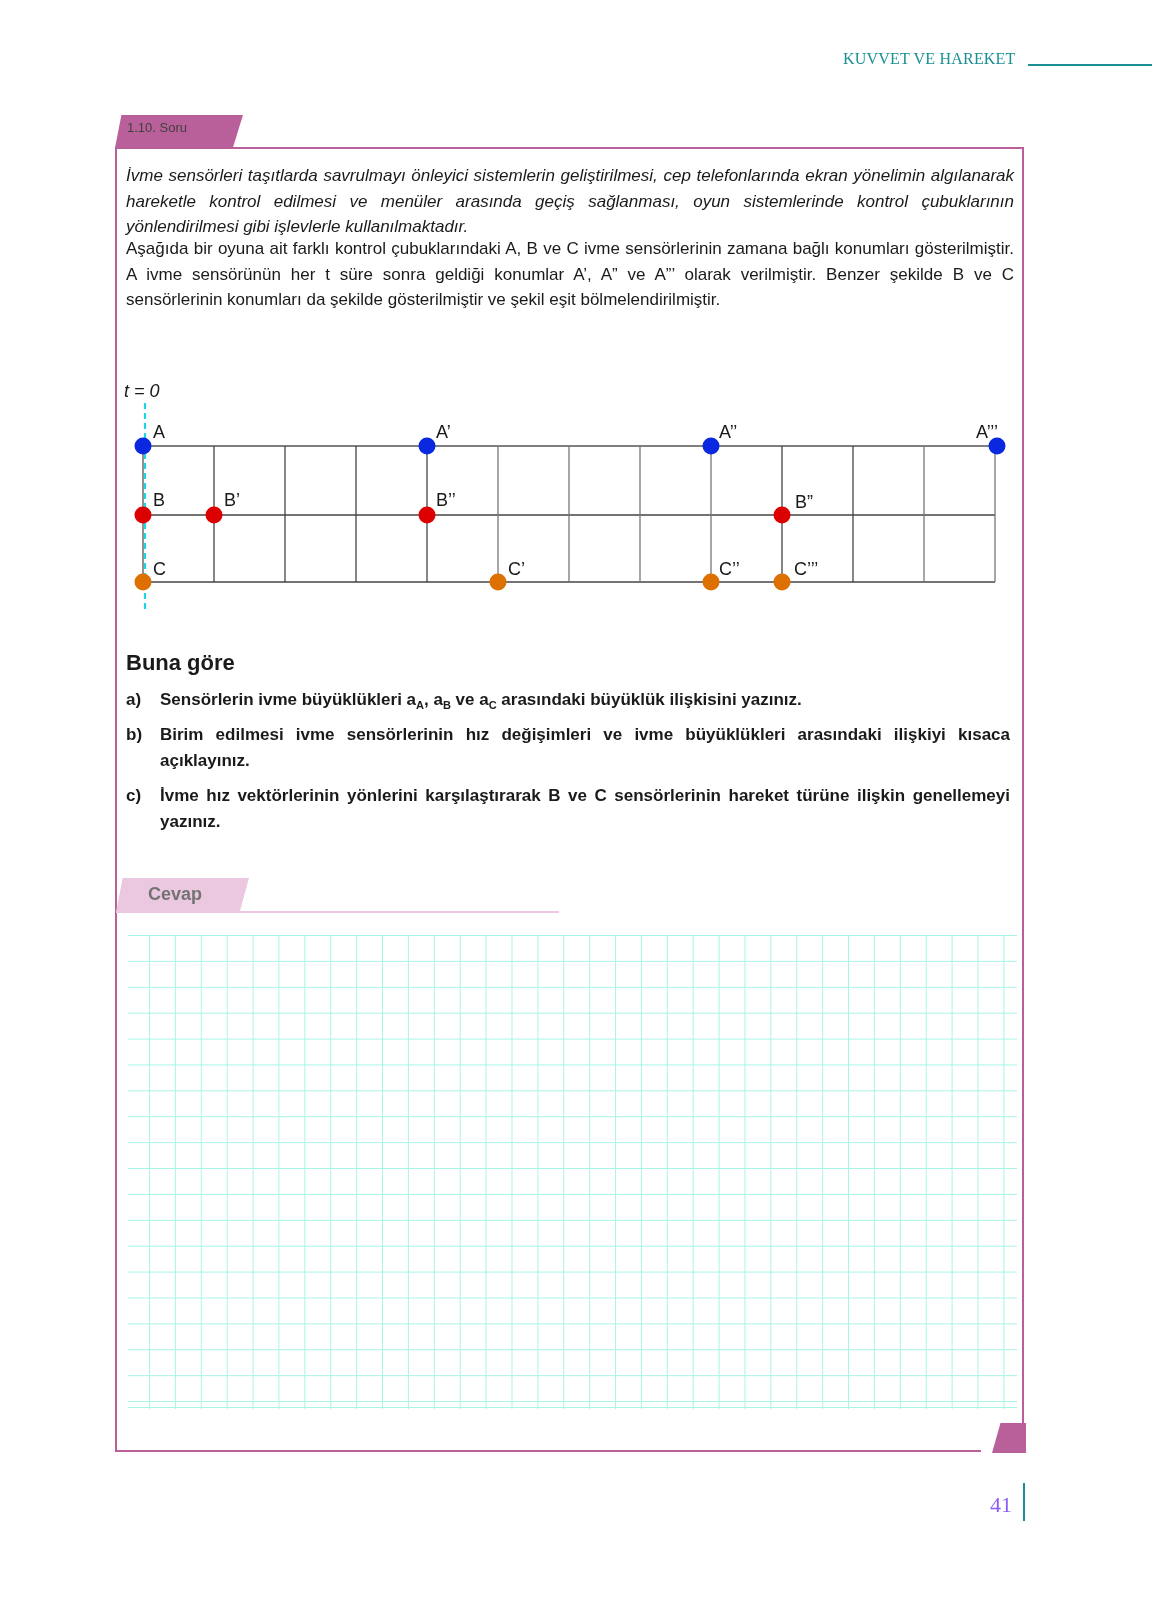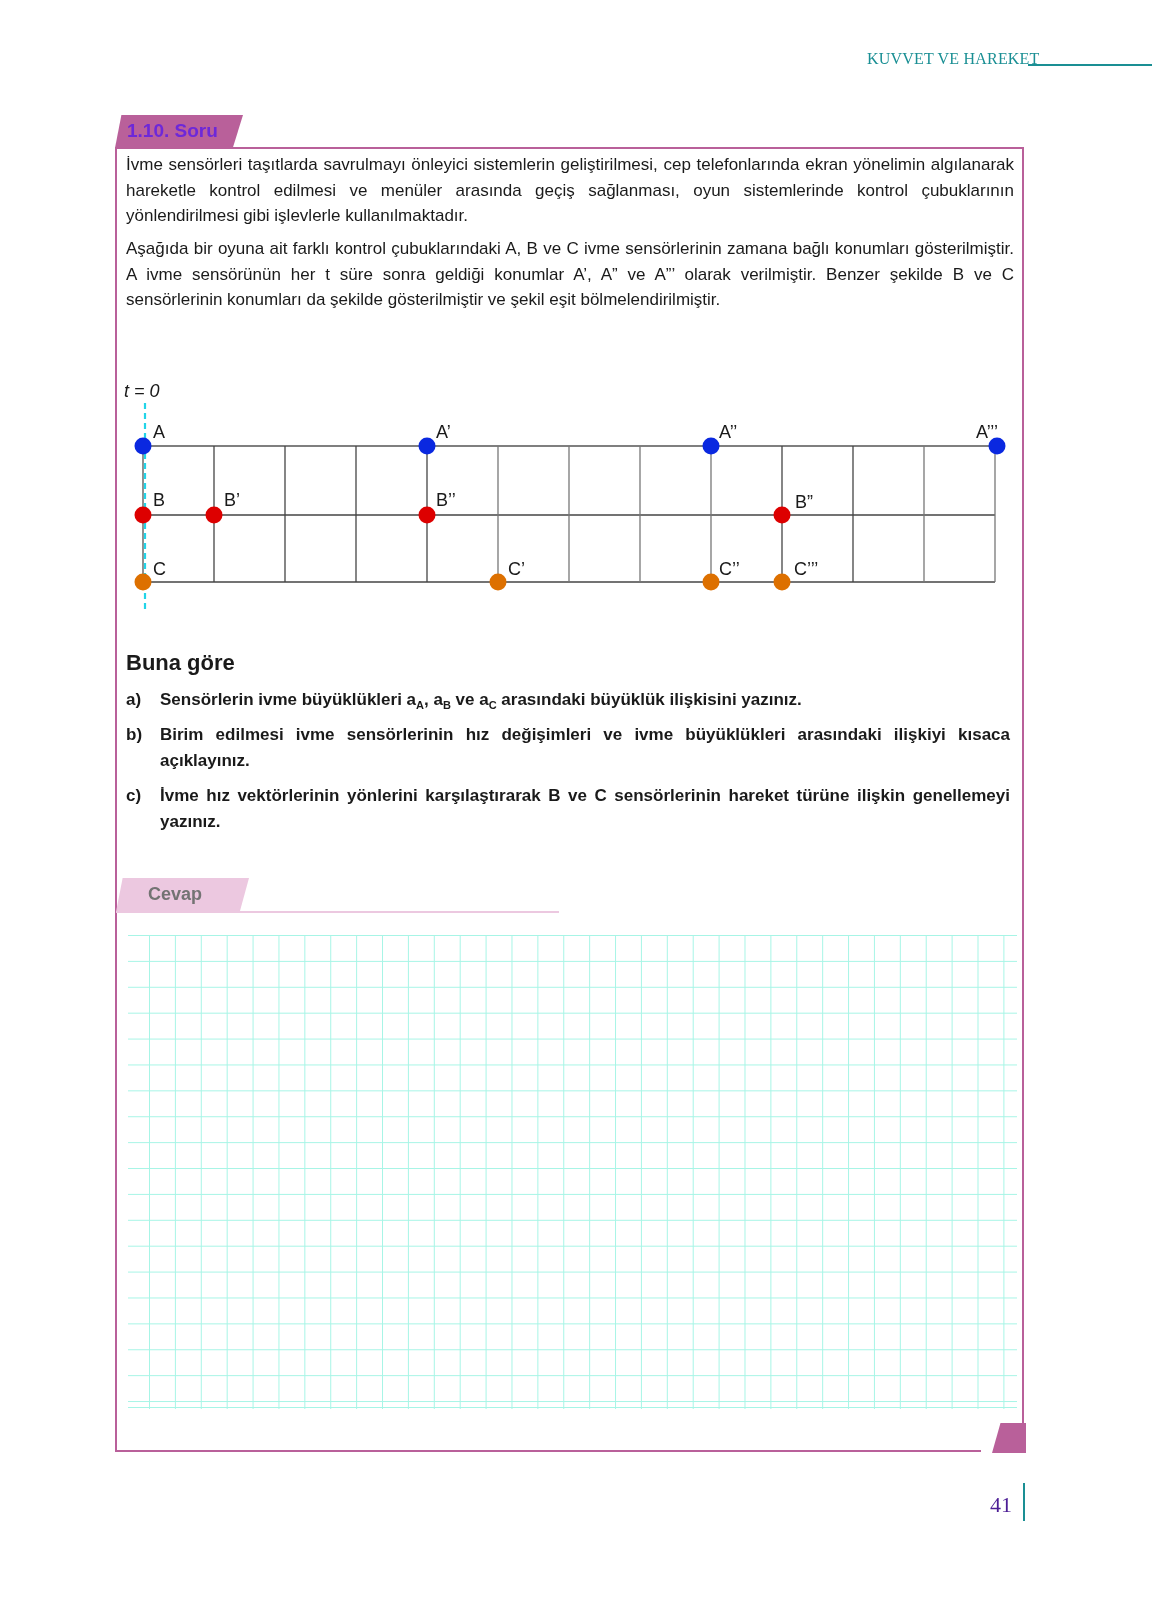--- a/index.html
+++ b/index.html
@@ -1,28 +1,28 @@
 <!DOCTYPE html>
 <html><head>
 <meta charset="utf-8">
 <style>
   html, body { margin:0; padding:0; }
   body { width:1152px; height:1624px; background:#ffffff; position:relative; font-family:"Liberation Sans", sans-serif; color:#1a1a1a; overflow:hidden; }
-  .header-title { position:absolute; left:843px; top:50px; font-family:"Liberation Serif", serif; font-size:16px; color:#1a8f94; letter-spacing:0.2px;margin-left:24px; }
+  .header-title { position:absolute; left:843px; top:50px; font-family:"Liberation Serif", serif; font-size:16px; color:#1a8f94; letter-spacing:0.2px; }
   .header-line { position:absolute; left:1028px; top:64px; width:124px; height:2px; background:#1a8f94; }
 
   .question-box { position:absolute; left:115px; top:147px; width:909px; height:1305px; border:2px solid #b9609a; border-bottom:none; box-sizing:border-box; }
   .q-tab { position:absolute; left:115px; top:115px; width:128px; height:33px; background:#b9609a; clip-path:polygon(5% 0,100% 0,92% 100%,0 100%); }
-  .q-tab-label { position:absolute; left:127px; top:120px; font-size:19px; font-weight:bold; color:#6d28d9; }
+  .q-tab-label { position:absolute; left:127px; top:120px; font-size:13px; font-weight:normal; color:#404040; }
 
   .bottom-line { position:absolute; left:115px; top:1450px; width:866px; height:2px; background:#b9609a; }
   .corner-tab { position:absolute; left:992px; top:1423px; width:34px; height:30px; background:#b9609a; clip-path:polygon(25% 0,100% 0,100% 100%,0 100%); }
 
   .para { position:absolute; left:126px; width:888px; font-size:17px; line-height:25.5px; text-align:justify; color:#1a1a1a; }
-  .p1 { top:152px; }
+  .p1 { top:163px;font-style:italic; }
   .p2 { top:236px; }
 
   .diagram { position:absolute; left:0; top:0; width:1152px; height:1624px; pointer-events:none; }
   .diagram text { font-family:"Liberation Sans", sans-serif; font-size:18px; fill:#1a1a1a; }
 
   .buna { position:absolute; left:126px; top:650px; font-size:22px; font-weight:bold; }
   .qitem { position:absolute; left:126px; width:888px; font-size:17px; font-weight:bold; line-height:26px; }
   .qitem .lbl { position:absolute; left:0; top:0; }
   .qitem .txt { position:absolute; left:34px; right:4px; top:0; text-align:justify; }
   .qa { top:687px; }
@@ -37,21 +37,21 @@
   .answer-grid { position:absolute; left:128px; top:935px; width:889px; height:474px;
     background-image:
       linear-gradient(to right, #a7f5e6 1px, transparent 1px),
       linear-gradient(to bottom, #a7f5e6 1px, transparent 1px);
     background-size:25.9px 100%, 100% 25.9px;
     background-position:21px 0, 0 0;
     border-right:none;
   }
   .answer-grid-bottom { position:absolute; left:128px; top:1407px; width:889px; height:1px; background:#a7f5e6; }
 
-  .page-num { position:absolute; left:990px; top:1492px; font-family:"Liberation Serif", serif; font-size:22px; color:#4c1d95; }
+  .page-num { position:absolute; left:990px; top:1492px; font-family:"Liberation Serif", serif; font-size:22px; color:#8b5cf6; }
   .page-bar { position:absolute; left:1023px; top:1483px; width:2px; height:38px; background:#1a8f94; }
 </style>
 </head>
 <body>
 
 <div class="header-title">KUVVET VE HAREKET</div>
 <div class="header-line"></div>
 
 <div class="question-box"></div>
 <div class="q-tab"></div>

